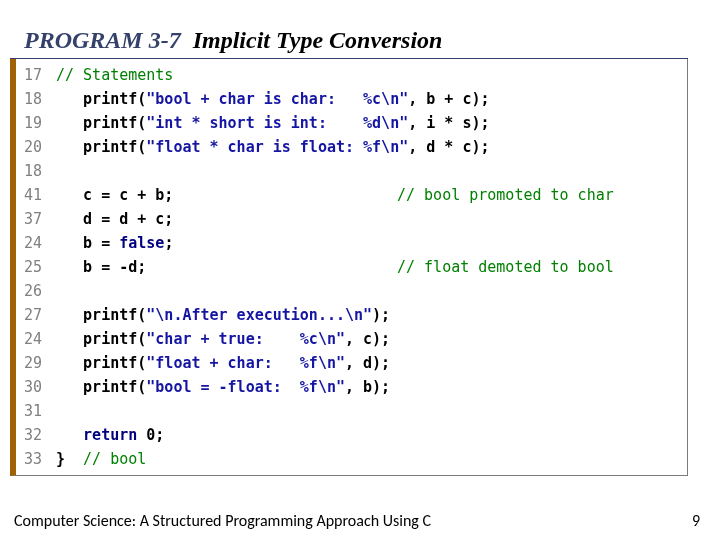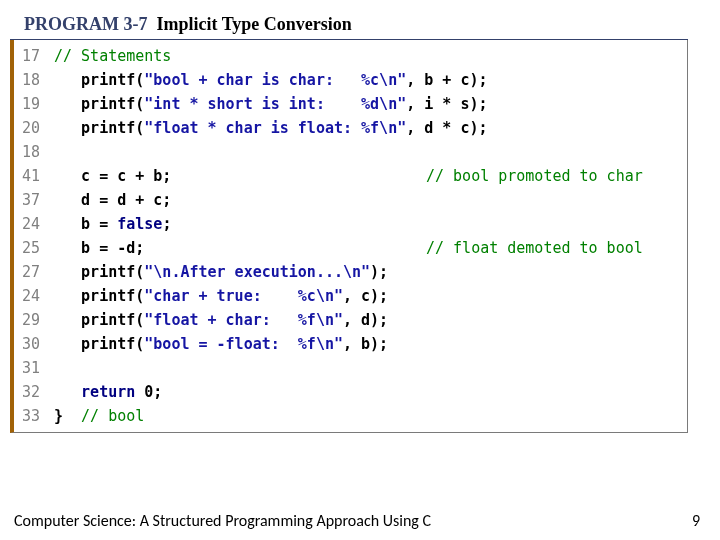--- a/index.html
+++ b/index.html
@@ -7,33 +7,34 @@
     margin: 0;
     width: 720px;
     height: 540px;
     background: #fff;
     font-family: Georgia, 'Times New Roman', serif;
     color: #000;
     position: relative;
   }
   .heading {
     padding: 10px 0 4px 14px;
-    font-size: 18px;
+    font-size: 24px;
     color: #34416b;
     font-weight: bold;
     border-bottom: 1.5px solid #34416b;
     width: 678px;
-    margin: 4px 0 0 10px;
+    margin: 17px 0 0 10px;
+    font-style: italic;
   }
   .heading .lbl { white-space: pre; }
   .heading .ttl { color: #000; }
   .codebox {
     margin: 0 10px 0 10px;
     width: 678px;
-    border-left: 4px solid #a16207;
+    border-left: 6px solid #a16207;
     border-right: 1px solid #7a7a7a;
     border-bottom: 1px solid #7a7a7a;
     font-family: Consolas, 'DejaVu Sans Mono', Menlo, monospace;
     font-size: 15px;
     line-height: 24px;
     padding: 4px 0 4px 0;
   }
   .row { display: flex; align-items: baseline; }
   .ln {
     width: 40px;
@@ -48,21 +49,21 @@
     display: flex;
   }
   .code .left { white-space: pre; }
   .code .cmt { color: #008000; }
   .code .kw { color: #000080; font-weight: bold; }
   .code .str { color: #1515a3; font-weight: bold; }
   .code .fn { color: #000; font-weight: bold; }
   .code .txt { color: #000; font-weight: bold; }
   .code .midcmt {
     position: absolute;
-    left: 412px;
+    left: 381px;
     color: #008000;
     text-align: center;
   }
   .codebox .row { position: relative; }
   .footer {
     position: absolute;
     bottom: 10px;
     left: 14px;
     right: 20px;
     display: flex;
@@ -110,20 +111,24 @@
     </div>
     <div class="row">
       <div class="ln">24</div>
       <div class="code"><span class="left"><span class="txt">   b = </span><span class="kw">false</span><span class="txt">;</span></span></div>
     </div>
     <div class="row">
       <div class="ln">25</div>
       <div class="code"><span class="left"><span class="txt">   b = -d;</span></span><span class="midcmt">// float demoted to bool</span></div>
     </div>
     <div class="row">
+      <div class="ln">26</div>
+      <div class="code"><span class="left"></span></div>
+    </div>
+    <div class="row">
       <div class="ln">27</div>
       <div class="code"><span class="left"><span class="txt">   </span><span class="fn">printf</span><span class="txt">(</span><span class="str">"\n.After execution...\n"</span><span class="txt">);</span></span></div>
     </div>
     <div class="row">
       <div class="ln">24</div>
       <div class="code"><span class="left"><span class="txt">   </span><span class="fn">printf</span><span class="txt">(</span><span class="str">"char + true:    %c\n"</span><span class="txt">, c);</span></span></div>
     </div>
     <div class="row">
       <div class="ln">29</div>
       <div class="code"><span class="left"><span class="txt">   </span><span class="fn">printf</span><span class="txt">(</span><span class="str">"float + char:   %f\n"</span><span class="txt">, d);</span></span></div>

